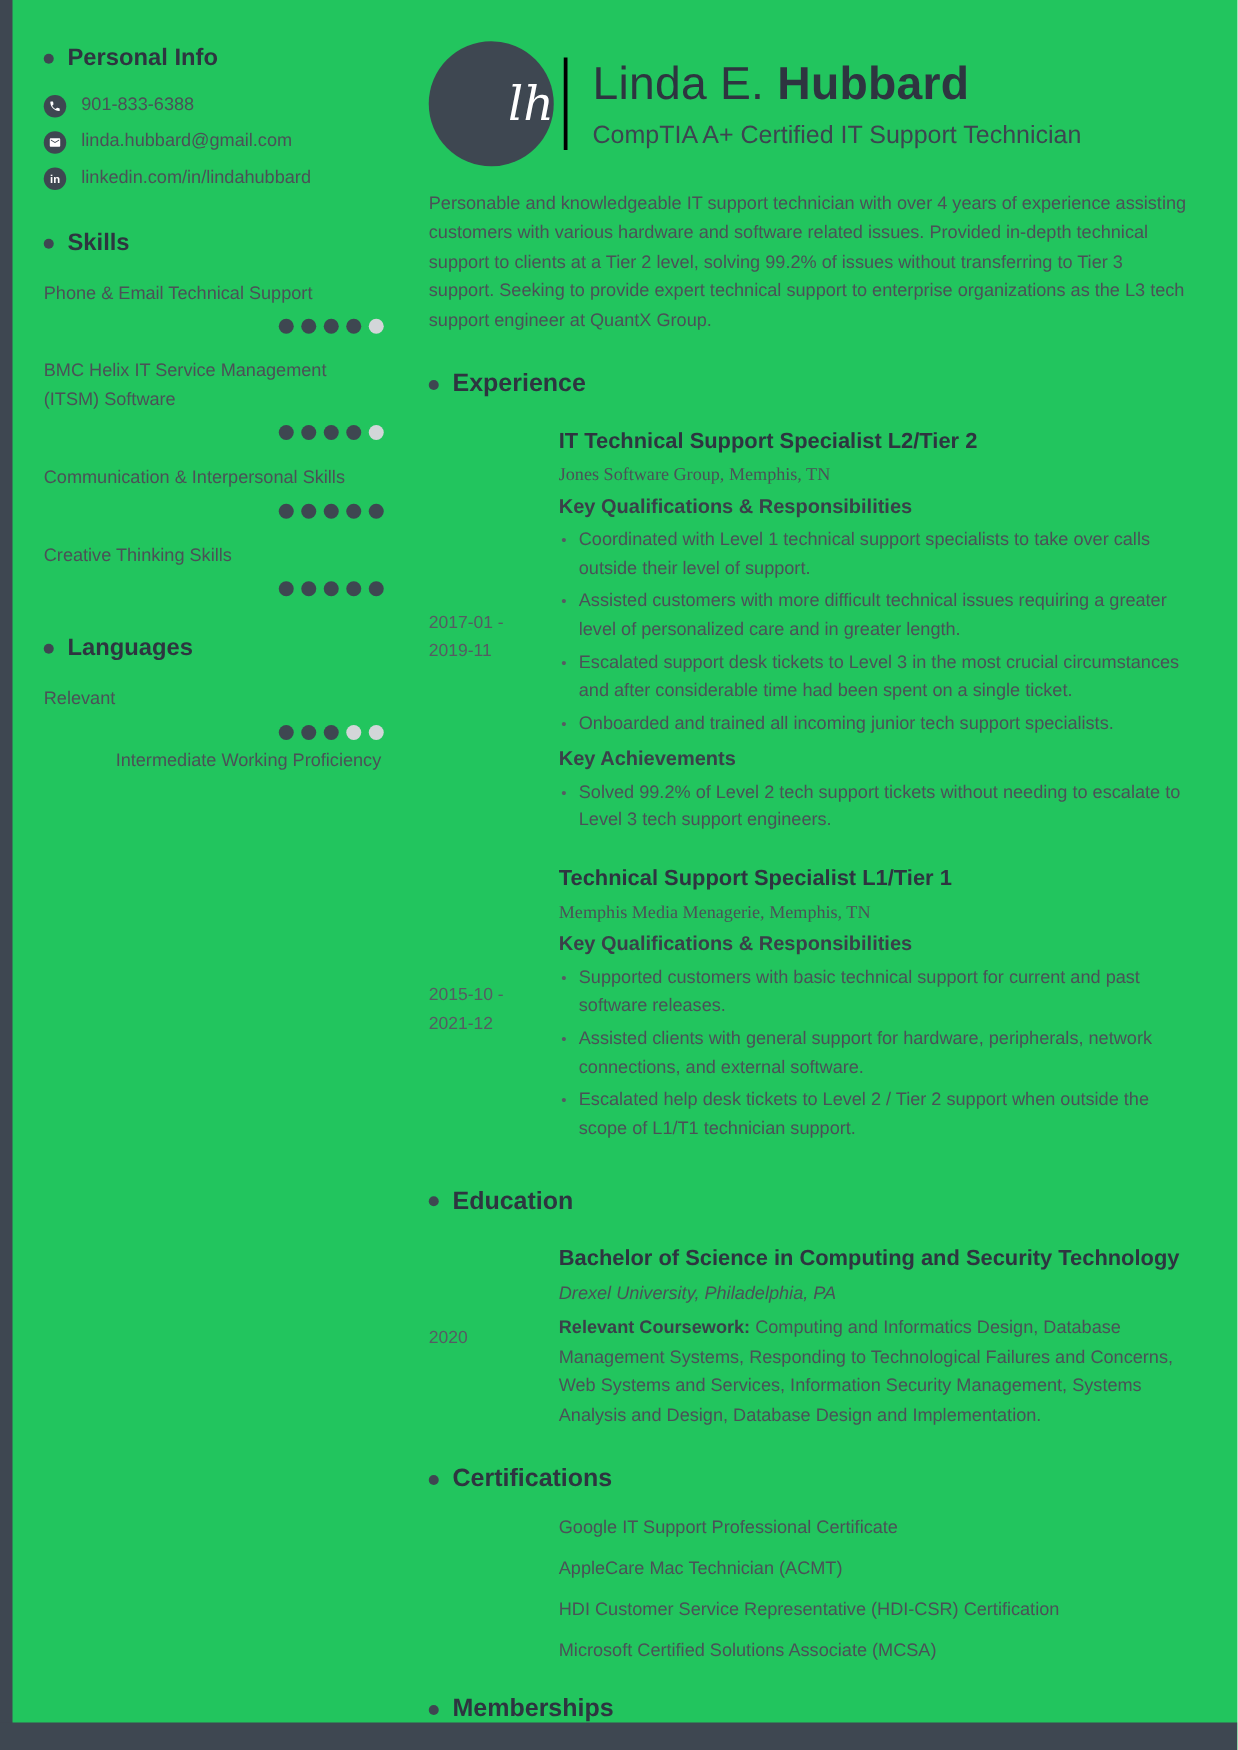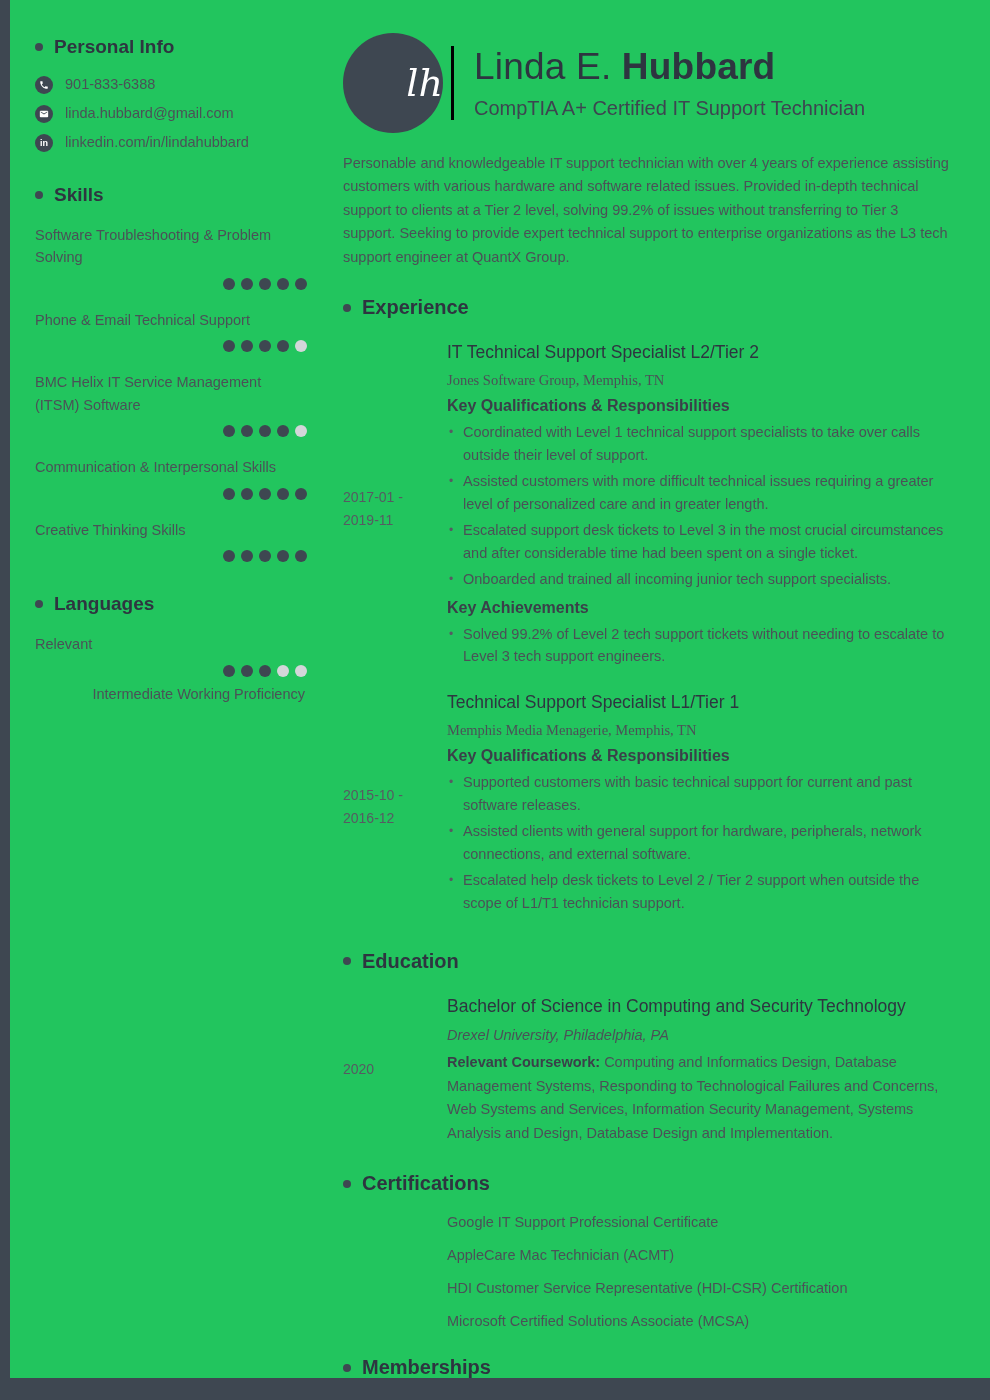--- a/index.html
+++ b/index.html
@@ -37,21 +37,21 @@
   .header-text { margin-left:8px; padding-left:20px; border-left:3px solid #000000; }
   .header-text h1 { font-size:37px; font-weight:400; color:#2e3540; letter-spacing:.2px; }
   .header-text h1 strong { font-weight:700; }
   .subtitle { font-size:20px; color:#3d4550; margin-top:9px; }
   .summary { font-size:14.5px; line-height:1.62; margin-top:19px; }
 
   .main-heading { font-size:20px; margin:27px 0 19px; }
   .row { display:flex;align-items:center; }
   .datecol { width:104px; flex-shrink:0; font-size:14px; color:#565b62; line-height:1.65; padding-top:3px; }
   .bodycol { flex:1; }
-  .bodycol h3 { font-size:17.5px; color:#2e3540; font-weight:400; line-height:1.7; }
+  .bodycol h3 { font-size:17.5px; color:#2e3540; font-weight:700; line-height:1.7; }
   .company { font-size:14.5px; margin:4px 0 8px;font-family:Liberation Serif, serif; }
   .school { font-size:14.5px; font-style:italic; margin:6px 0 8px; }
   .bold-label { font-size:16px; font-weight:700; color:#3a4049; margin-bottom:6px; }
   .blist { list-style:none; margin-bottom:8px; }
   .blist li { position:relative; padding-left:16px; font-size:14.5px; line-height:1.58; margin-bottom:3px; }
   .blist li::before { content:"•"; position:absolute; left:2px; color:#565b62; font-size:12px; top:2px; }
   .job { margin-bottom:12px; }
   .coursework { font-size:14.5px; line-height:1.62; }
   .coursework strong { color:#3a4049; }
   .plain-list { list-style:none; margin-left:104px; }
@@ -95,30 +95,20 @@
           </li>
         </ul>
       </section>
 
       <section>
         <h2 class="side-heading">
           <span class="hdot"></span>
           <span>Skills</span>
         </h2>
         <div class="skill-item">
-          <div class="label">Software Troubleshooting &amp; Problem Solving</div>
-          <div class="rating">
-              <span class="dot filled"></span>
-              <span class="dot filled"></span>
-              <span class="dot filled"></span>
-              <span class="dot filled"></span>
-              <span class="dot filled"></span>
-            </div>
-        </div>
-        <div class="skill-item">
           <div class="label">Phone &amp; Email Technical Support</div>
           <div class="rating">
               <span class="dot filled"></span>
               <span class="dot filled"></span>
               <span class="dot filled"></span>
               <span class="dot filled"></span>
               <span class="dot empty"></span>
             </div>
         </div>
         <div class="skill-item">
@@ -213,21 +203,21 @@
             <div class="bold-label">Key Achievements</div>
             <ul class="blist">
               <li>Solved 99.2% of Level 2 tech support tickets without needing to escalate to Level 3 tech support engineers.</li>
             </ul>
           </div>
         </div>
 
         <div class="row job">
           <div class="datecol">
             <div>2015-10 -</div>
-            <div>2016-12</div>
+            <div>2021-12</div>
           </div>
           <div class="bodycol">
             <h3>Technical Support Specialist L1/Tier 1</h3>
             <div class="company">Memphis Media Menagerie, Memphis, TN</div>
             <div class="bold-label">Key Qualifications &amp; Responsibilities</div>
             <ul class="blist">
               <li>Supported customers with basic technical support for current and past software releases.</li>
               <li>Assisted clients with general support for hardware, peripherals, network connections, and external software.</li>
               <li>Escalated help desk tickets to Level 2 / Tier 2 support when outside the scope of L1/T1 technician support.</li>
             </ul>

